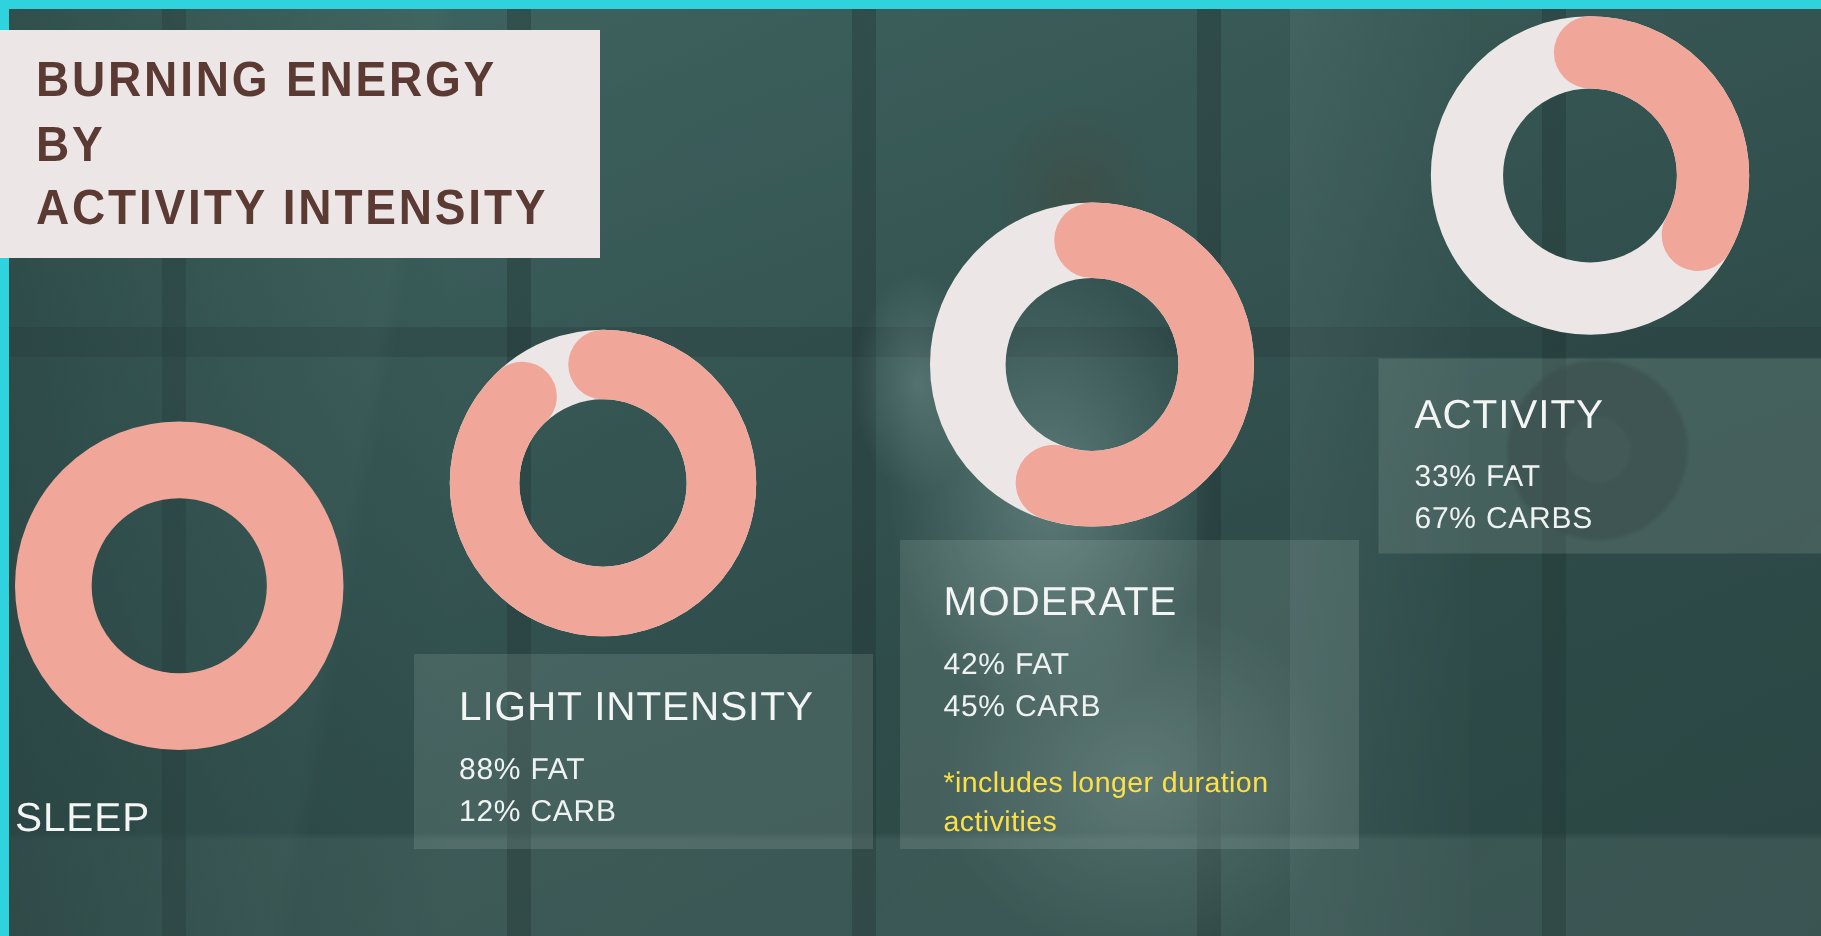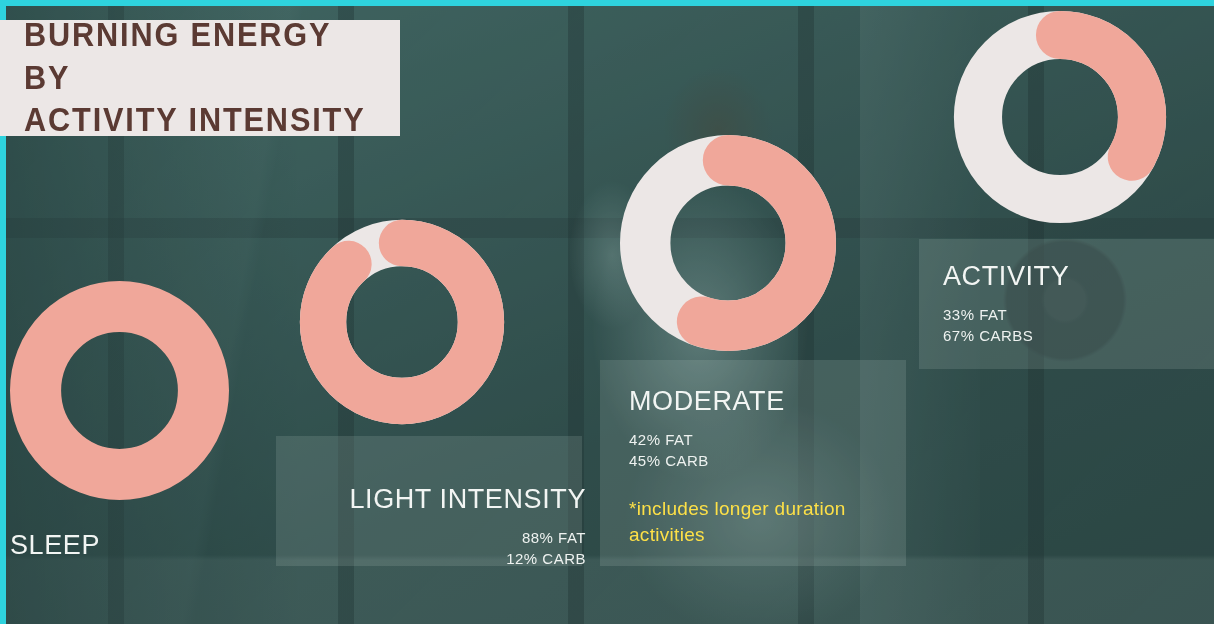--- a/index.html
+++ b/index.html
@@ -75,21 +75,21 @@
     position: absolute; left: 0; top: 0; width: 1214px; height: 6px;
   }
   .edge-left {
     position: absolute; left: 0; top: 0; width: 6px; height: 624px;
   }
 
   
   .title-card {
     position: absolute;
     left: 0; top: 20px;
-    width: 400px; height: 116px;
+    width: 400px; height: 152px;
     display: flex;
     align-items: center;
   }
   .title-text {
     margin-left: 24px;
     font-family: "Liberation Sans Narrow", "Liberation Sans", sans-serif;
     font-weight: 700;
     font-size: 33px;
     line-height: 1.30;
     letter-spacing: 2.0px;
@@ -113,21 +113,21 @@
   }
   .panel-title {
     font-size: 27px;
     letter-spacing: 0.6px;
     color: #f2f5f3;
     font-weight: 400;
     margin: 0 0 12px 0;
     white-space: nowrap;
   }
   .panel-line {
-    font-size: 15px;
+    font-size: 20px;
     letter-spacing: 0.5px;
     color: #eef2f0;
     font-weight: 400;
     line-height: 1.42;
     white-space: nowrap;
   }
   .panel-note {
     margin-top: 24px;
     font-size: 19px;
     letter-spacing: 0.3px;
@@ -195,21 +195,21 @@
   </div>
 
   <div class="panel-box" style="left:276px; top:436px; width:306px; height:130px;"></div>
   <div class="panel-box" style="left:600px; top:360px; width:306px; height:206px;"></div>
   <div class="panel-box" style="left:919px; top:239px; width:295px; height:130px;"></div>
 
   <div class="panel" style="left:10px; top:530px; width:290px;">
     <div class="panel-title">SLEEP</div>
   </div>
 
-  <div class="panel" style="left:306px; top:484px; width:280px;text-align:right;">
+  <div class="panel" style="left:306px; top:456px; width:280px;">
     <div class="panel-title">LIGHT INTENSITY</div>
     <div class="panel-line">88% FAT</div>
     <div class="panel-line">12% CARB</div>
   </div>
 
   <div class="panel" style="left:629px; top:386px; width:290px;">
     <div class="panel-title">MODERATE</div>
     <div class="panel-line">42% FAT</div>
     <div class="panel-line">45% CARB</div>
     <div class="panel-note">*includes longer duration activities</div>

